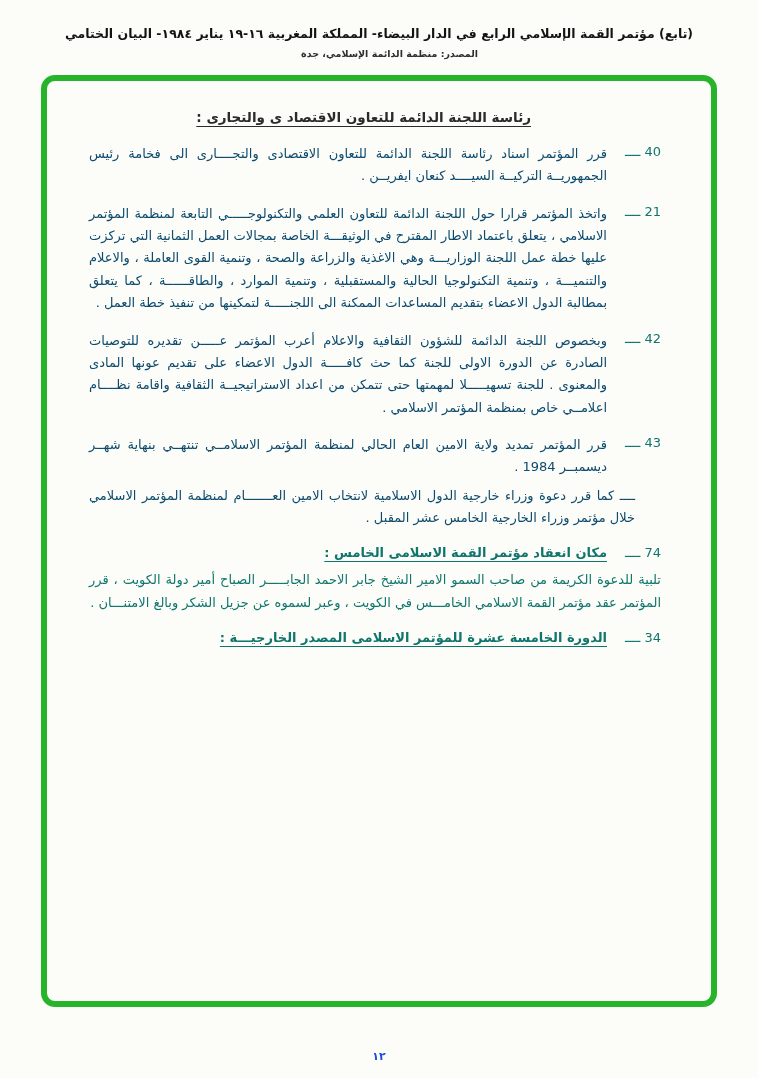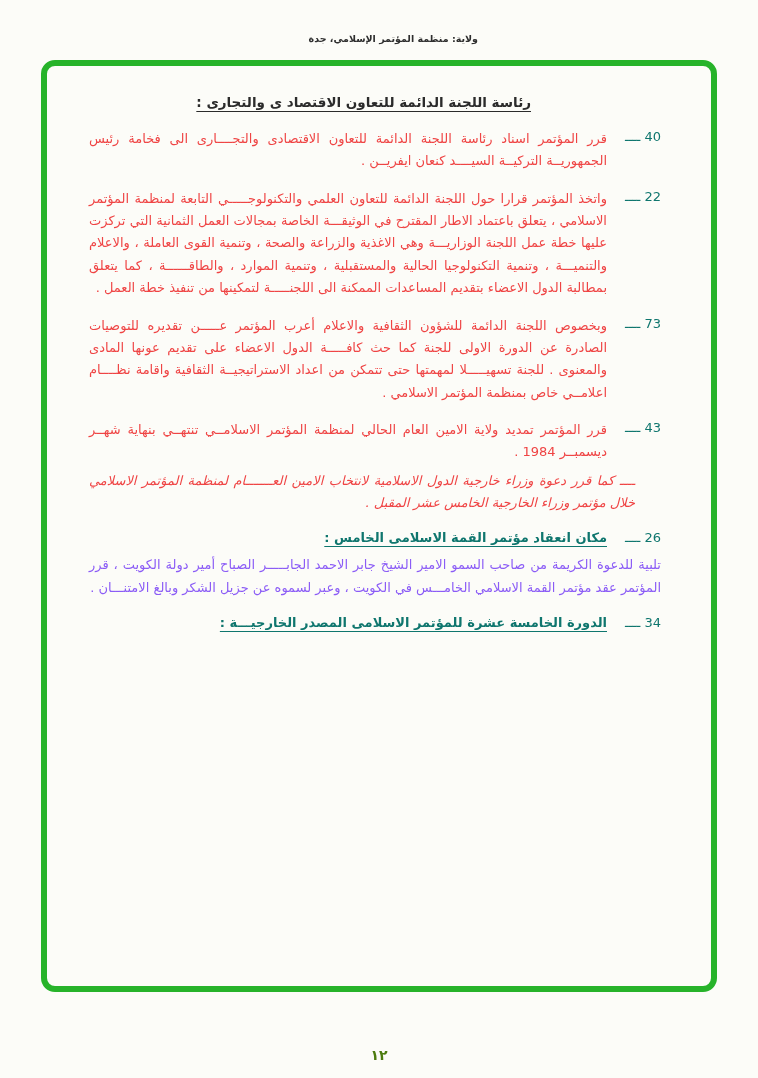--- a/index.html
+++ b/index.html
@@ -67,107 +67,107 @@
   .item-label {
     flex: 0 0 54px;
     font-size: 13px;
     color: #0f766e;
     white-space: nowrap;
     padding-top: 1px;
   }
   .item-text {
     flex: 1;
     font-size: 13px;
-    color: #ef4444;
+    color: #0c4a6e;
     line-height: 1.72;
     text-align: justify;
   }
   .item-title {
     flex: 1;
     font-size: 13px;
     font-weight: bold;
     color: #0f766e;
     text-decoration: underline;
     text-underline-offset: 4px;
     padding-top: 1px;
   }
   .item-text .sub-paragraph {
     display: block;
     margin-top: 6px;
     margin-right: -28px;
-    font-style: italic;
   }
   .item-body-full {
     font-size: 13px;
-    color: #8b5cf6;
+    color: #0f766e;
     line-height: 1.72;
     text-align: justify;
     margin-top: 9px;
   }
   
   .page-footer {
     position: absolute;
     bottom: 14px;
     left: 0;
     right: 0;
     text-align: center;
   }
   .page-number {
-    font-size: 14px;
+    font-size: 11px;
     font-weight: bold;
-    color: #4d7c0f;
+    color: #1d4ed8;
   }
 </style>
 </head>
 <body>
 
 <div class="sheet">
 
   <header class="page-header">
-    <div class="header-line2">ولاية: منظمة المؤتمر الإسلامي، جدة</div>
+    <div class="header-line1">(تابع) مؤتمر القمة الإسلامي الرابع في الدار البيضاء- المملكة المغربية ١٦-١٩ يناير ١٩٨٤- البيان الختامي</div>
+    <div class="header-line2">المصدر: منظمة الدائمة الإسلامي، جدة</div>
   </header>
 
   <div class="green-frame">
 
     <div class="section-title">رئاسة اللجنة الدائمة للتعاون الاقتصاد ى والتجارى :</div>
 
     <div class="item">
       <div class="item-row">
         <div class="item-label">40 ــــ</div>
         <div class="item-text">قرر المؤتمر اسناد رئاسة اللجنة الدائمة للتعاون الاقتصادى والتجــــارى الى فخامة رئيس الجمهوريــة التركيــة السيــــد كنعان ايفريــن .</div>
       </div>
     </div>
 
     <div class="item">
       <div class="item-row">
-        <div class="item-label">22 ــــ</div>
+        <div class="item-label">21 ــــ</div>
         <div class="item-text">واتخذ المؤتمر قرارا حول اللجنة الدائمة للتعاون العلمي والتكنولوجـــــي التابعة لمنظمة المؤتمر الاسلامي ، يتعلق باعتماد الاطار المقترح في الوثيقـــة الخاصة بمجالات العمل الثمانية التي تركزت عليها خطة عمل اللجنة الوزاريـــة وهي الاغذية والزراعة والصحة ، وتنمية القوى العاملة ، والاعلام والتنميـــة ، وتنمية التكنولوجيا الحالية والمستقبلية ، وتنمية الموارد ، والطاقــــــة ، كما يتعلق بمطالبة الدول الاعضاء بتقديم المساعدات الممكنة الى اللجنـــــة لتمكينها من تنفيذ خطة العمل .</div>
       </div>
     </div>
 
     <div class="item">
       <div class="item-row">
-        <div class="item-label">73 ــــ</div>
+        <div class="item-label">42 ــــ</div>
         <div class="item-text">وبخصوص اللجنة الدائمة للشؤون الثقافية والاعلام أعرب المؤتمر عـــــن تقديره للتوصيات الصادرة عن الدورة الاولى للجنة كما حث كافـــــة الدول الاعضاء على تقديم عونها المادى والمعنوى . للجنة تسهيـــــلا لمهمتها حتى تتمكن من اعداد الاستراتيجيــة الثقافية واقامة نظــــام اعلامــي خاص بمنظمة المؤتمر الاسلامي .</div>
       </div>
     </div>
 
     <div class="item">
       <div class="item-row">
         <div class="item-label">43 ــــ</div>
         <div class="item-text">
           <span>قرر المؤتمر تمديد ولاية الامين العام الحالي لمنظمة المؤتمر الاسلامــي تنتهــي بنهاية شهــر ديسمبــر 1984 .</span>
           <span class="sub-paragraph">ــــ كما قرر دعوة وزراء خارجية الدول الاسلامية لانتخاب الامين العـــــــام لمنظمة المؤتمر الاسلامي خلال مؤتمر وزراء الخارجية الخامس عشر المقبل .</span>
         </div>
       </div>
     </div>
 
     <div class="item">
       <div class="item-row">
-        <div class="item-label">26 ــــ</div>
+        <div class="item-label">74 ــــ</div>
         <div class="item-title">مكان انعقاد مؤتمر القمة الاسلامى الخامس :</div>
       </div>
       <div class="item-body-full">تلبية للدعوة الكريمة من صاحب السمو الامير الشيخ جابر الاحمد الجابـــــر الصباح أمير دولة الكويت ، قرر المؤتمر عقد مؤتمر القمة الاسلامي الخامـــس في الكويت ، وعبر لسموه عن جزيل الشكر وبالغ الامتنـــان .</div>
     </div>
 
     <div class="item">
       <div class="item-row">
         <div class="item-label">34 ــــ</div>
         <div class="item-title">الدورة الخامسة عشرة للمؤتمر الاسلامى المصدر الخارجيـــة :</div>
       </div>

